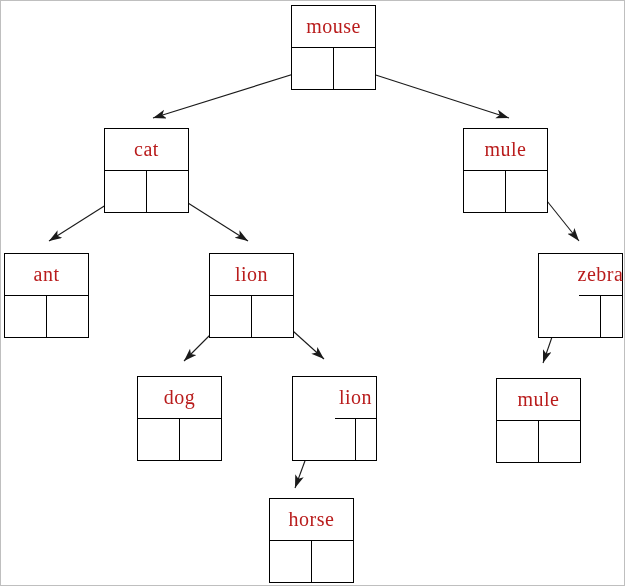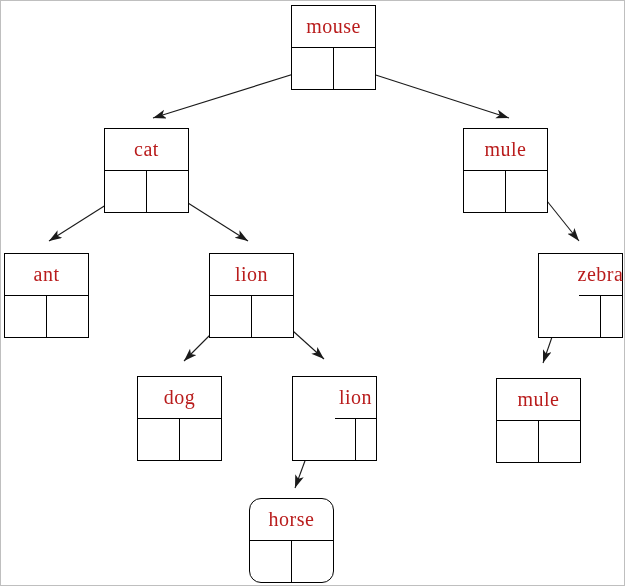--- a/index.html
+++ b/index.html
@@ -136,21 +136,21 @@
           <div class="cell right"></div>
         </div>
       </div>
       <div class="node" style="left: 495px; top: 377px;">
         <div class="node-label">mule</div>
         <div class="node-cells">
           <div class="cell left"></div>
           <div class="cell right"></div>
         </div>
       </div>
-      <div class="node" style="left: 248px; top: 497px; border-radius: 12px;">
+      <div class="node" style="left: 268px; top: 497px;">
         <div class="node-label">horse</div>
         <div class="node-cells">
           <div class="cell left"></div>
           <div class="cell right"></div>
         </div>
       </div>
     </div>
 </div>
 
 </body></html>

